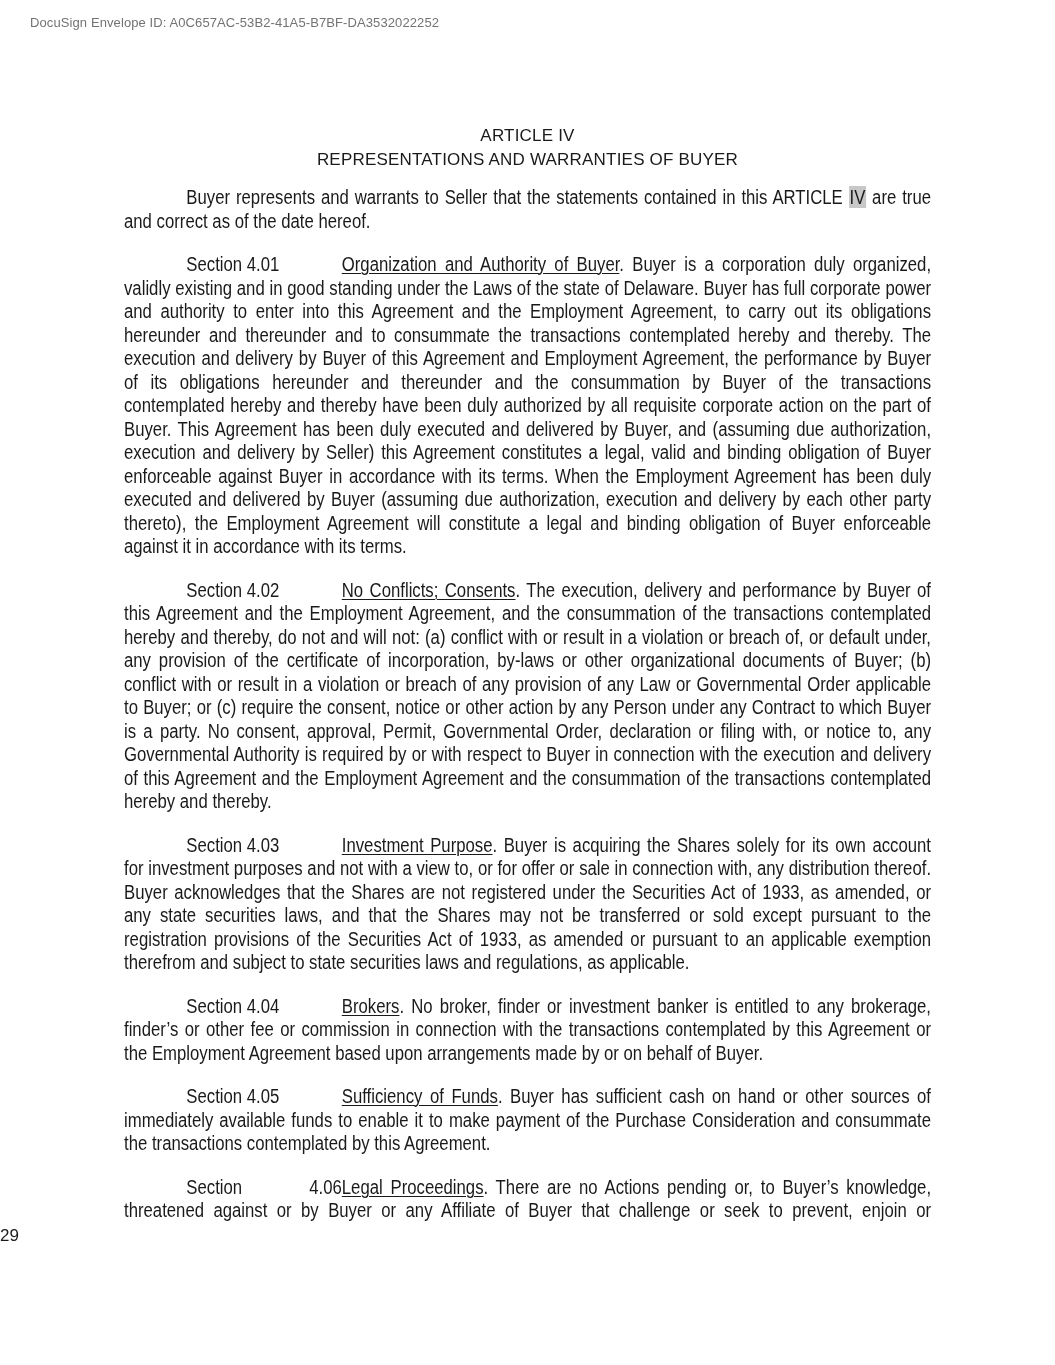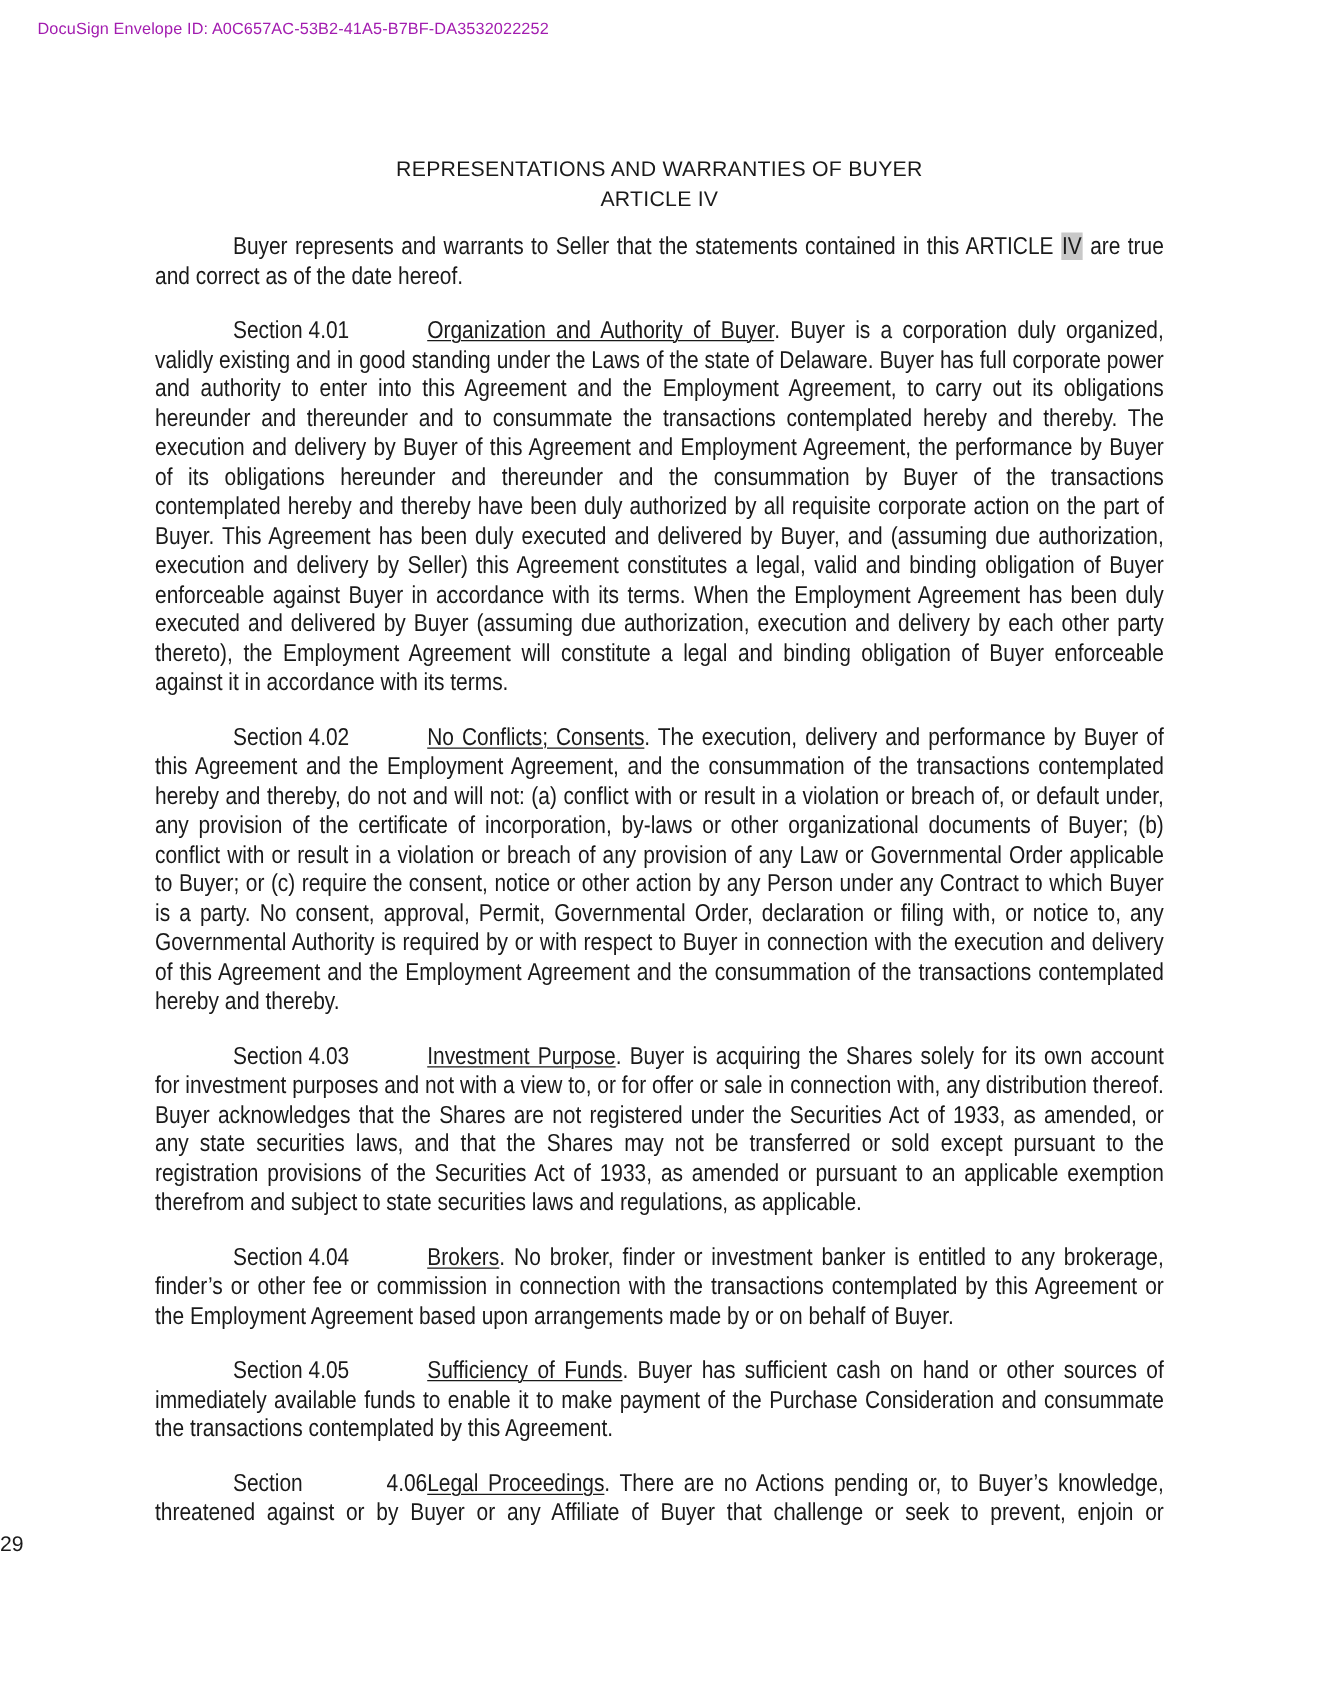--- a/index.html
+++ b/index.html
@@ -13,21 +13,21 @@
       position: relative;
       overflow: hidden;
       color: #1a1a1a;
       font-family: "Liberation Sans", sans-serif;
     }
     .envelope {
       position: absolute;
       left: 30px;
       top: 15px;
       font-size: 13px;
-      color: #a21caf;
+      color: #737373;
       font-family: "Liberation Sans", sans-serif;
       letter-spacing: 0.1px;
       text-align: right;
     }
     .page {
       position: absolute;
       left: 124px;
       top: 124px;
       width: 807px;
     }
@@ -86,22 +86,22 @@
     }
   </style>
 </head>
 <body>
 
 <div class="envelope">DocuSign Envelope ID: A0C657AC-53B2-41A5-B7BF-DA3532022252</div>
 
 <div class="page">
 
   <div class="heading">
+    <span class="title">ARTICLE IV</span>
     <span class="title">REPRESENTATIONS AND WARRANTIES OF BUYER</span>
-    <span class="title">ARTICLE IV</span>
   </div>
 
   <div class="narrow">
 
     <p class="para intro"><span>Buyer represents and warrants to Seller that the statements contained in this </span><span class="article-ref">ARTICLE</span> <span class="hl article-ref">IV</span><span> are true and correct as of the date hereof.</span></p>
 
     <p class="para section"><span class="sec-num">Section 4.01</span><span class="sec-title">Organization and Authority of Buyer</span><span>. Buyer is a corporation duly organized, validly existing and in good standing under the Laws of the state of Delaware. Buyer has full corporate power and authority to enter into this Agreement and the Employment Agreement, to carry out its obligations hereunder and thereunder and to consummate the transactions contemplated hereby and thereby. The execution and delivery by Buyer of this Agreement and Employment Agreement, the performance by Buyer of its obligations hereunder and thereunder and the consummation by Buyer of the transactions contemplated hereby and thereby have been duly authorized by all requisite corporate action on the part of Buyer. This Agreement has been duly executed and delivered by Buyer, and (assuming due authorization, execution and delivery by Seller) this Agreement constitutes a legal, valid and binding obligation of Buyer enforceable against Buyer in accordance with its terms. When the Employment Agreement has been duly executed and delivered by Buyer (assuming due authorization, execution and delivery by each other party thereto), the Employment Agreement will constitute a legal and binding obligation of Buyer enforceable against it in accordance with its terms.</span></p>
 
     <p class="para section"><span class="sec-num">Section 4.02</span><span class="sec-title">No Conflicts; Consents</span><span>. The execution, delivery and performance by Buyer of this Agreement and the Employment Agreement, and the consummation of the transactions contemplated hereby and thereby, do not and will not: (a) conflict with or result in a violation or breach of, or default under, any provision of the certificate of incorporation, by-laws or other organizational documents of Buyer; (b) conflict with or result in a violation or breach of any provision of any Law or Governmental Order applicable to Buyer; or (c) require the consent, notice or other action by any Person under any Contract to which Buyer is a party. No consent, approval, Permit, Governmental Order, declaration or filing with, or notice to, any Governmental Authority is required by or with respect to Buyer in connection with the execution and delivery of this Agreement and the Employment Agreement and the consummation of the transactions contemplated hereby and thereby.</span></p>
 

